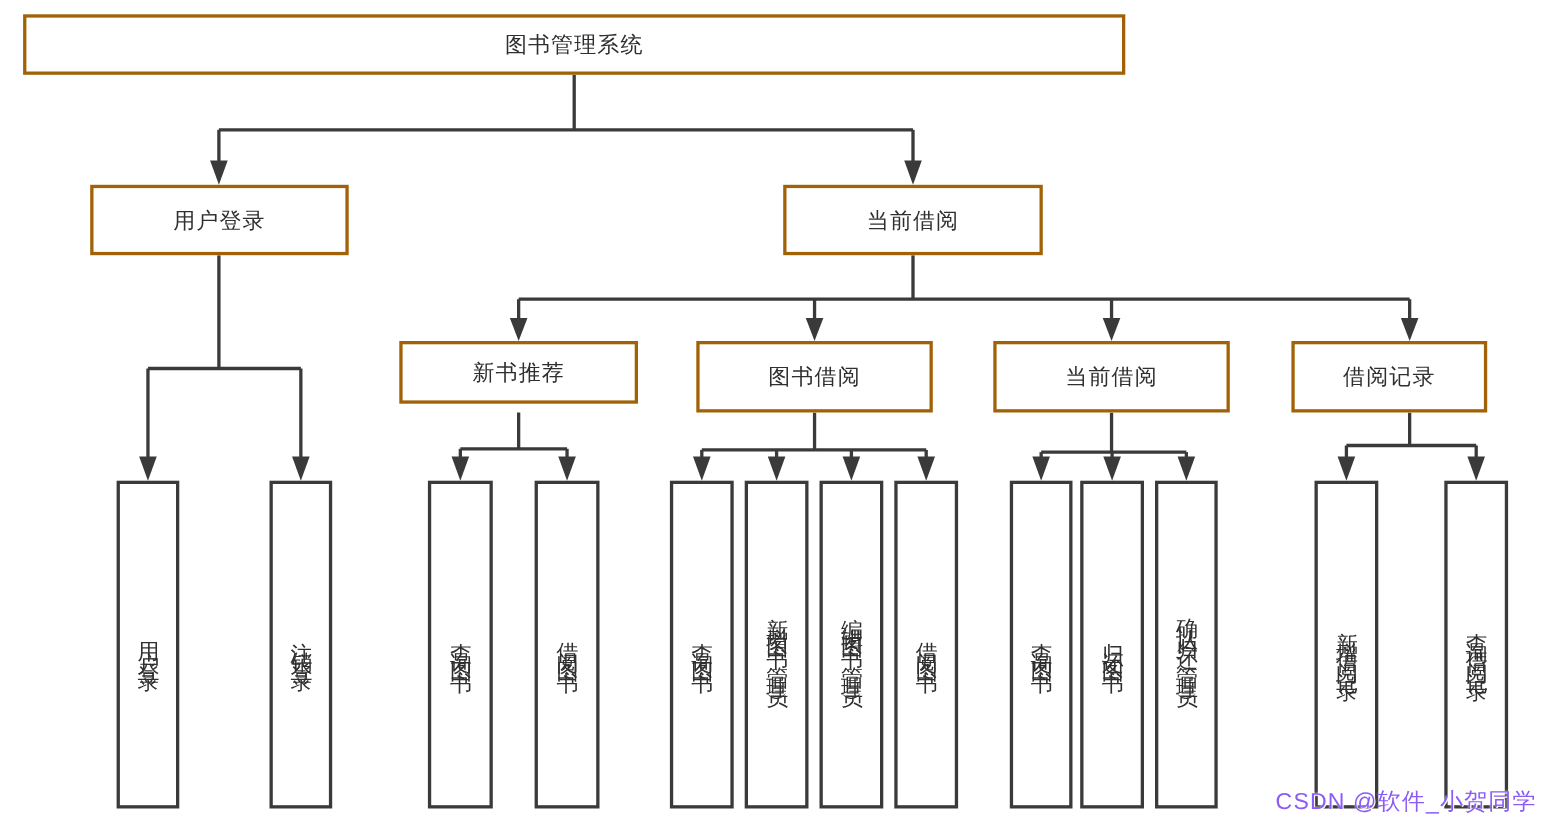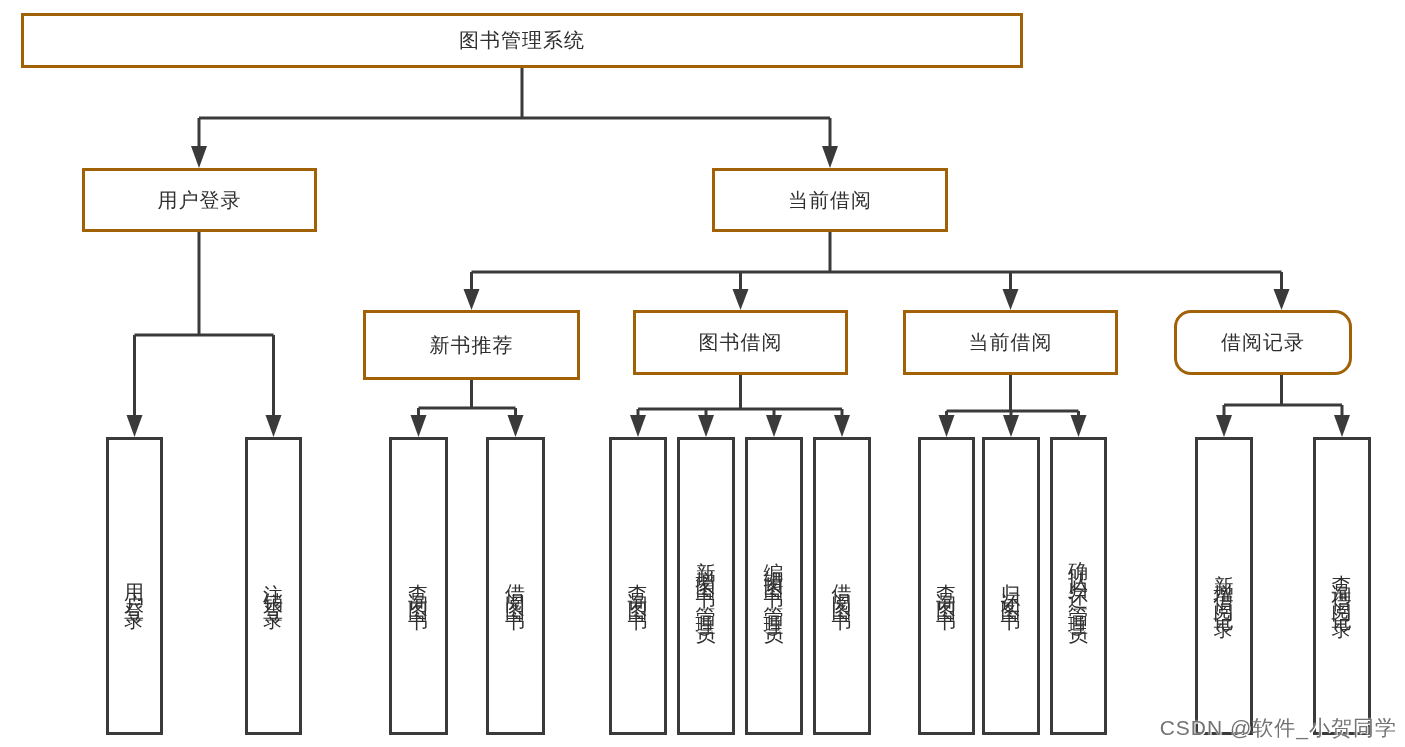--- a/index.html
+++ b/index.html
@@ -15,21 +15,21 @@
   }
   .leaf {
     position:absolute; box-sizing:border-box; background:#ffffff;
     border:3px solid #3a3a3a; display:flex; align-items:center; justify-content:center;
   }
   .leaf .vtext {
     writing-mode:vertical-rl; text-orientation:mixed;
     font-size:20px; line-height:1; letter-spacing:9px; white-space:nowrap;
   }
   .watermark {
-    position:absolute; right:8px; top:714px; font-size:21px; color:#737373;
+    position:absolute; right:8px; top:714px; font-size:21px; color:#8b5cf6;
     letter-spacing:1px; text-shadow:0 0 2px #ffffff, 1px 1px 0 #ffffff; white-space:nowrap;
   }
 </style>
 </head>
 <body>
 
 <div class="canvas">
 
   <svg class="connectors" viewBox="0 0 1405 747" xmlns="http://www.w3.org/2000/svg">
     <g stroke="#3a3a3a" stroke-width="3" fill="none">
@@ -108,30 +108,30 @@
     <span>图书管理系统</span>
   </div>
 
   <div class="node" style="left:82px; top:168px; width:235px; height:64px;">
     <span>用户登录</span>
   </div>
   <div class="node" style="left:712px; top:168px; width:236px; height:64px;">
     <span>当前借阅</span>
   </div>
 
-  <div class="node" style="left:363px; top:310px; width:217px; height:70px;">
+  <div class="node" style="left:363px; top:310px; width:217px; height:57px;">
     <span>新书推荐</span>
   </div>
   <div class="node" style="left:633px; top:310px; width:215px; height:65px;">
     <span>图书借阅</span>
   </div>
   <div class="node" style="left:903px; top:310px; width:215px; height:65px;">
     <span>当前借阅</span>
   </div>
-  <div class="node" style="left:1174px; top:310px; width:178px; height:65px;border-radius:17px;">
+  <div class="node" style="left:1174px; top:310px; width:178px; height:65px;">
     <span>借阅记录</span>
   </div>
 
   <div class="leaf" style="left:106px; top:437px; width:57px; height:298px;">
     <span class="vtext">用户登录</span>
   </div>
   <div class="leaf" style="left:245px; top:437px; width:57px; height:298px;">
     <span class="vtext">注销登录</span>
   </div>
 

